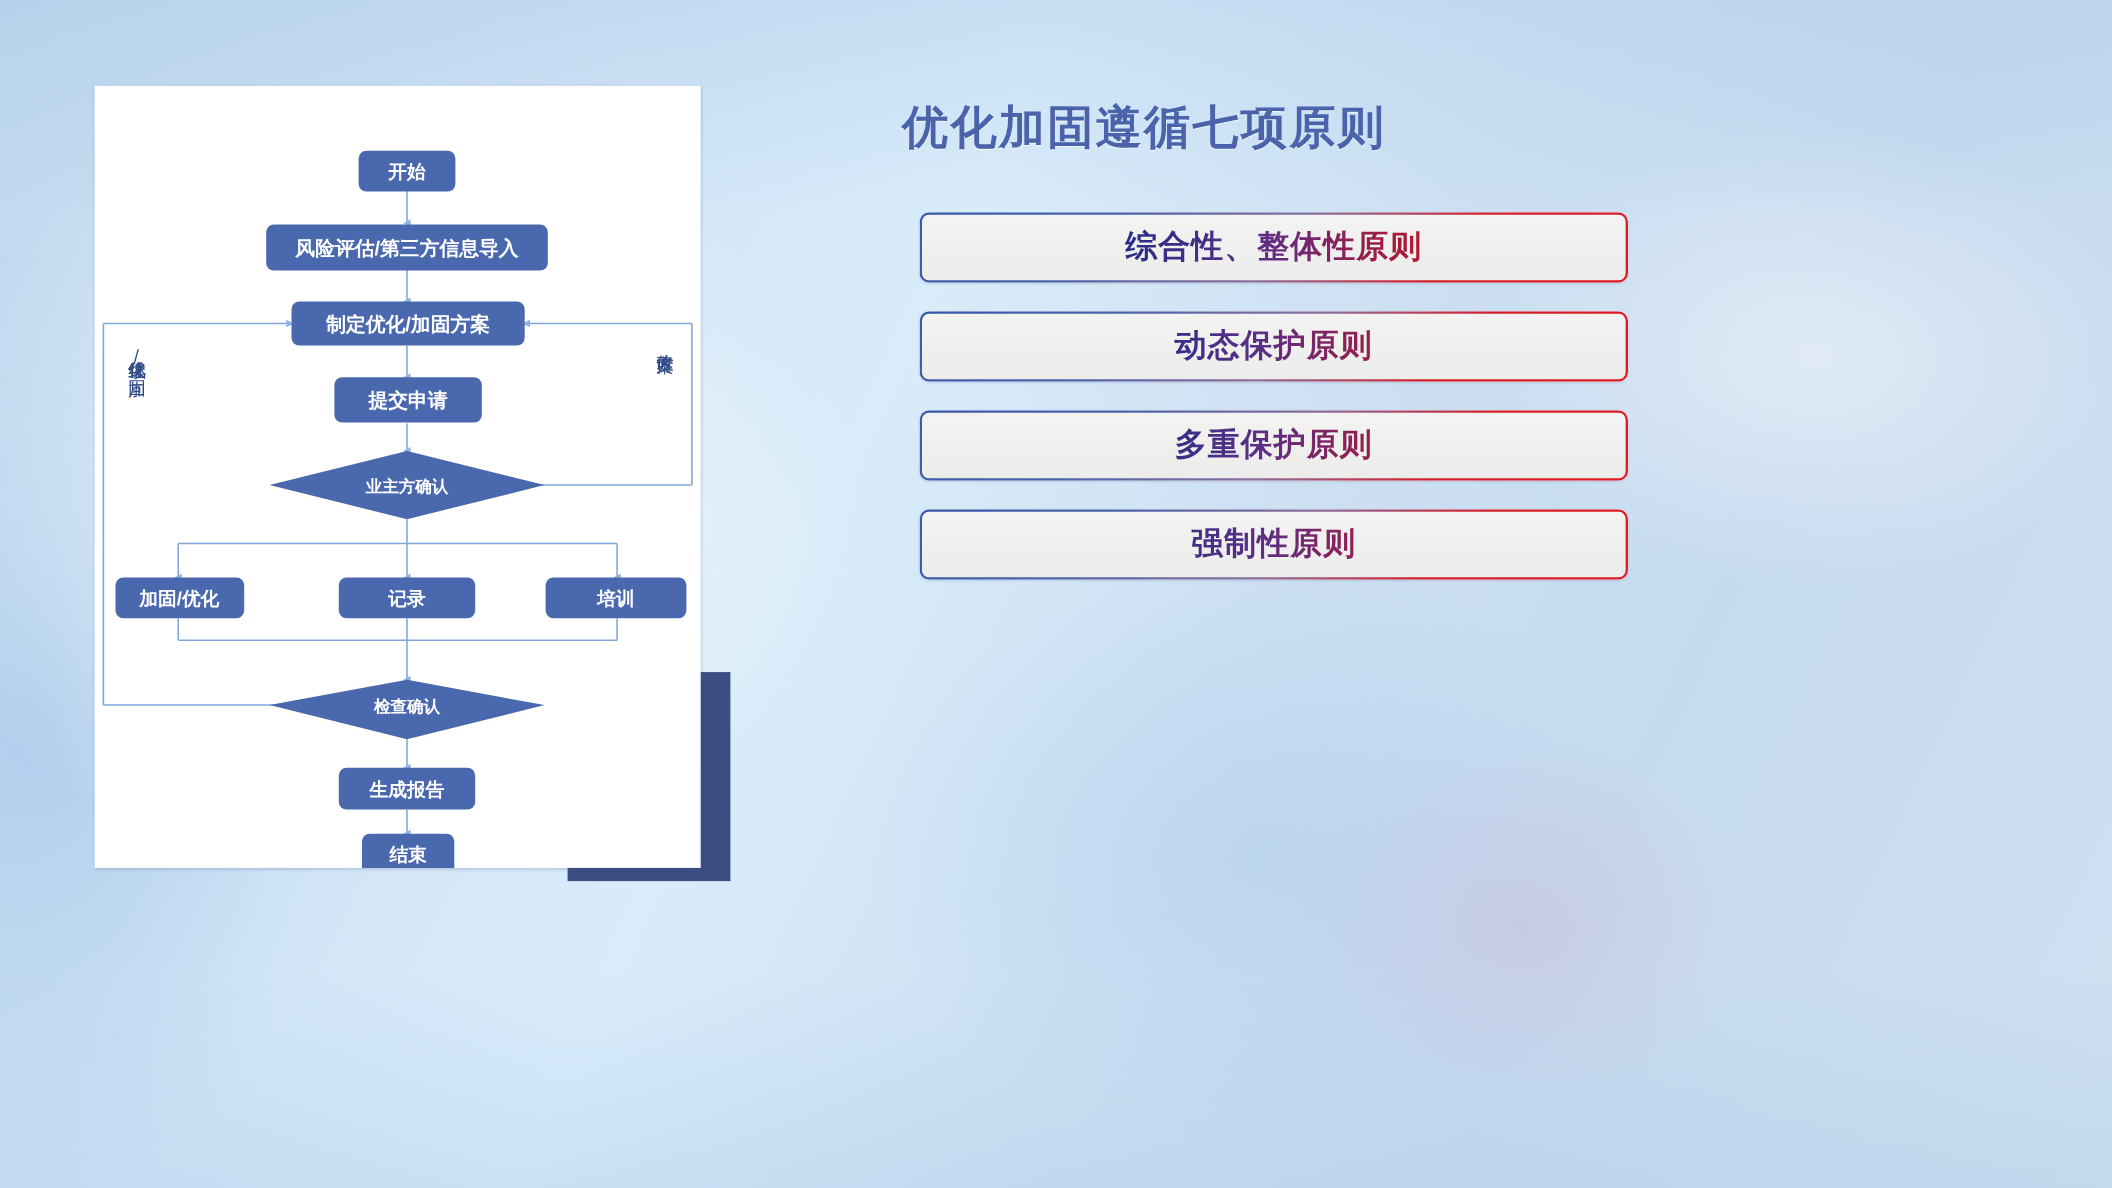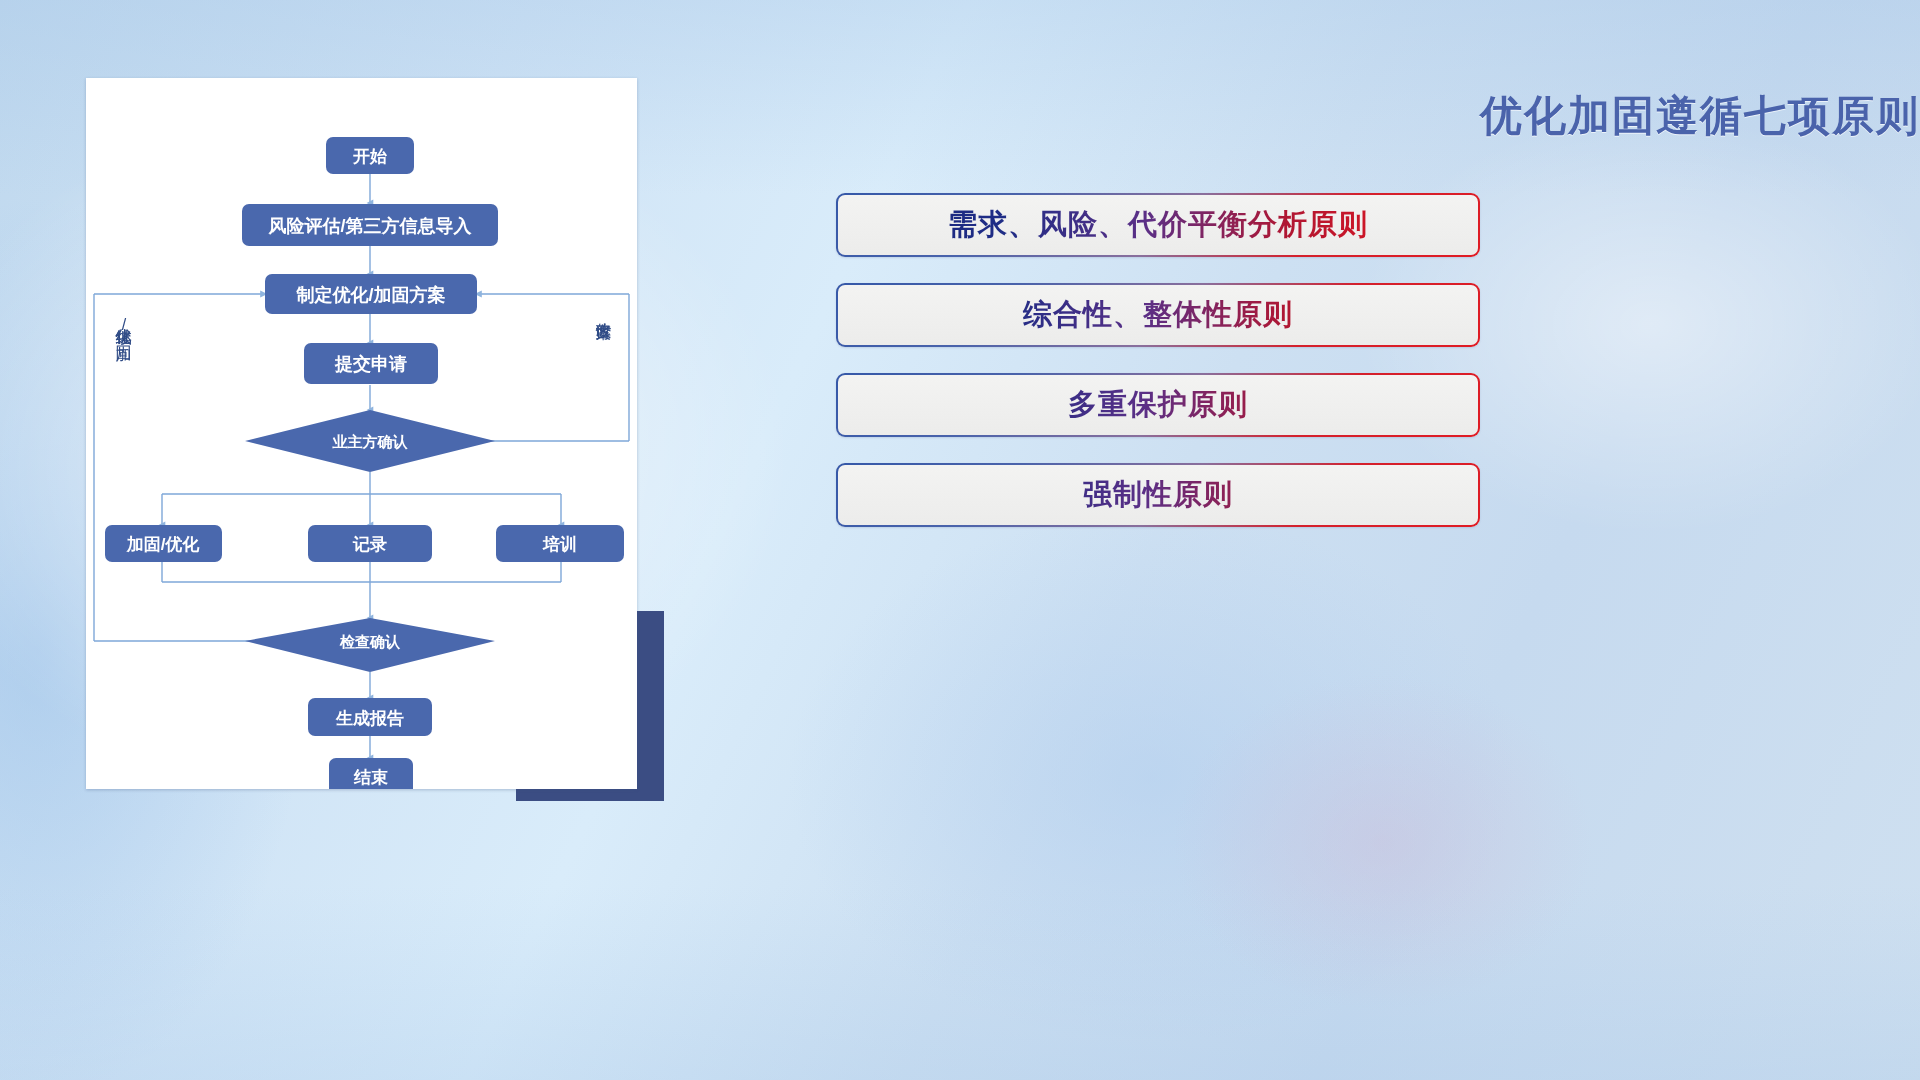--- a/index.html
+++ b/index.html
@@ -53,21 +53,21 @@
   }
   .side-txt{
     font-family:"Liberation Sans","DejaVu Sans",sans-serif;
     font-weight:normal;fill:#2f4b86;
   }
 
   
   #right-wrap{position:absolute;left:820px;top:0;width:1100px;height:1080px;z-index:2;}
   #deck-title{
     position:absolute;left:0;top:88px;width:1100px;
-    text-align:right;
+    text-align:left;
     font-size:42px;font-weight:bold;letter-spacing:2px;
     color:#4a63ab;
     text-shadow:0 1px 0 rgba(255,255,255,.65);
   }
   #cards{
     position:absolute;left:16px;top:193px;width:660px;
   }
   .p-card{
     position:relative;
     width:644px;height:64px;
@@ -215,30 +215,30 @@
     </svg>
   </div>
 </div>
 
 <div id="right-wrap">
 
   <div id="deck-title">优化加固遵循七项原则</div>
 
   <div id="cards">
 
-    <div class="p-card">
-      <div class="brd"></div>
-      <div class="label">需求、风险、代价平衡分析原则</div>
-    </div>
 
     <div class="p-card">
       <div class="brd"></div>
       <div class="label">综合性、整体性原则</div>
     </div>
 
+    <div class="p-card">
+      <div class="brd"></div>
+      <div class="label">动态保护原则</div>
+    </div>
 
     <div class="p-card">
       <div class="brd"></div>
       <div class="label">多重保护原则</div>
     </div>
 
 
     <div class="p-card">
       <div class="brd"></div>
       <div class="label">强制性原则</div>

